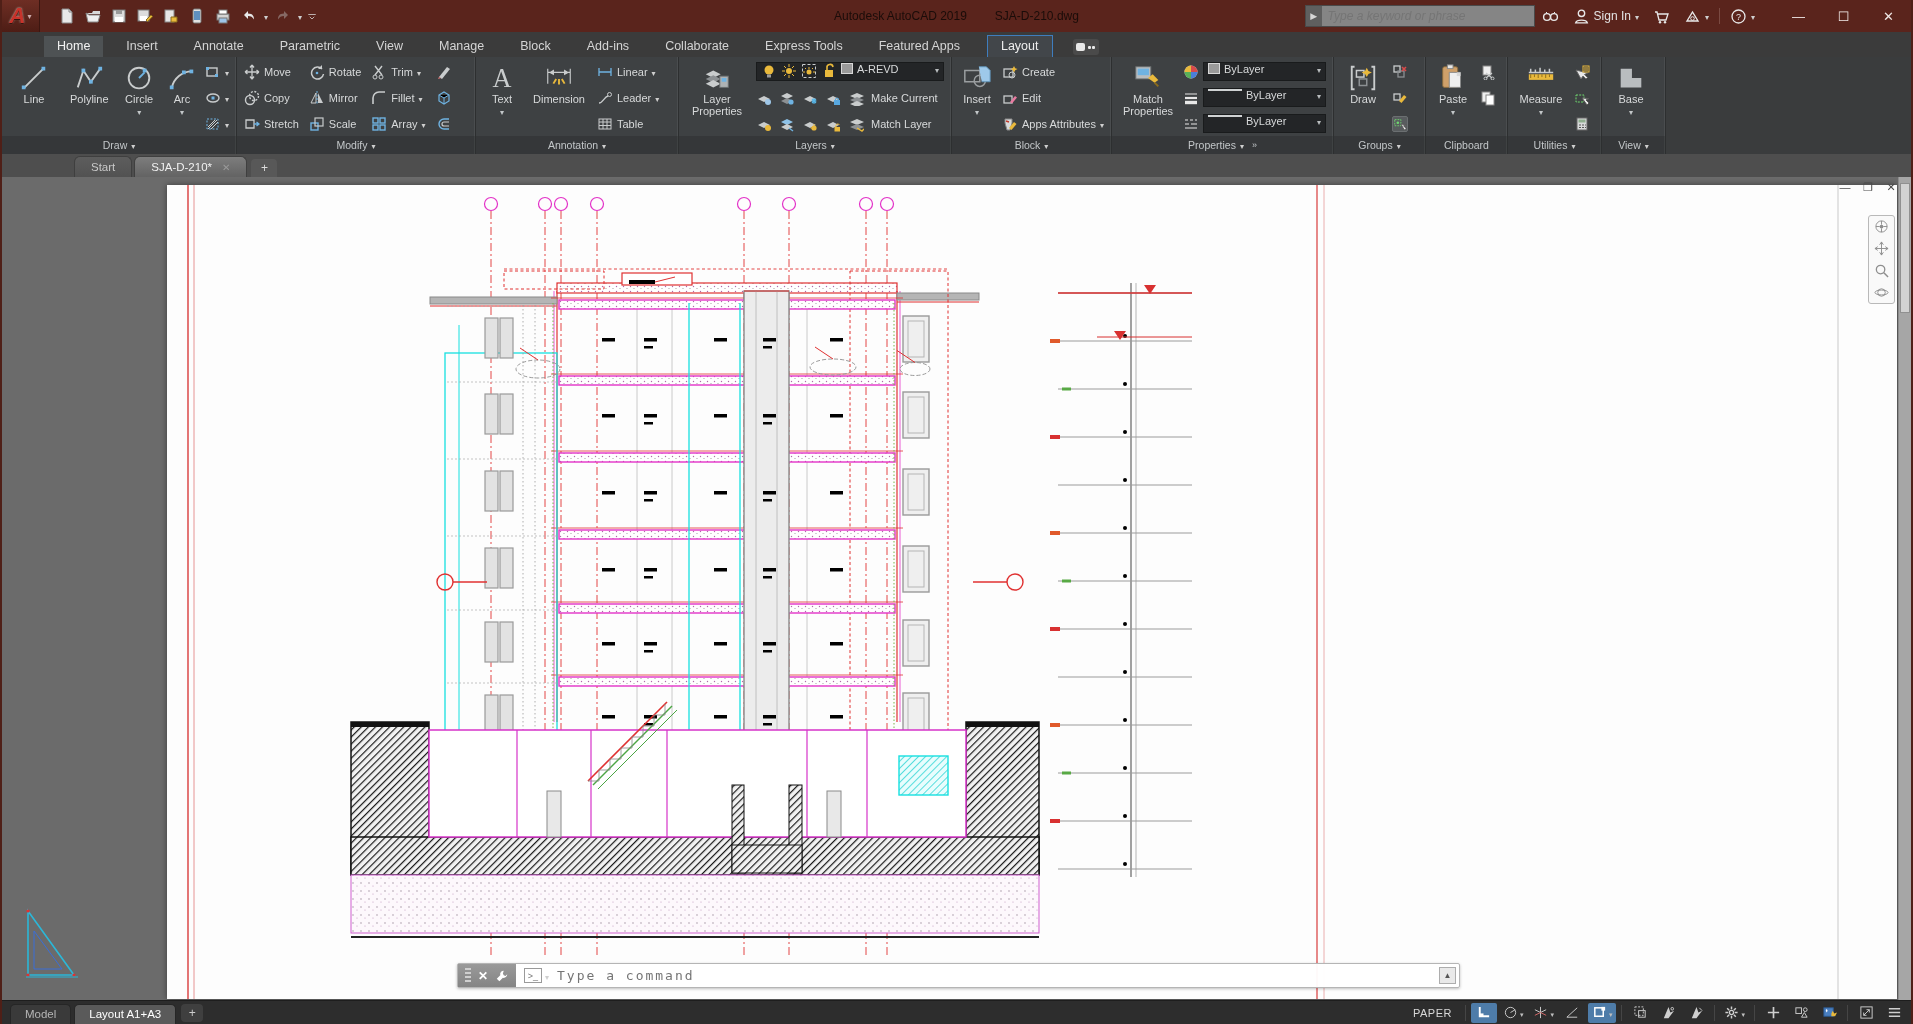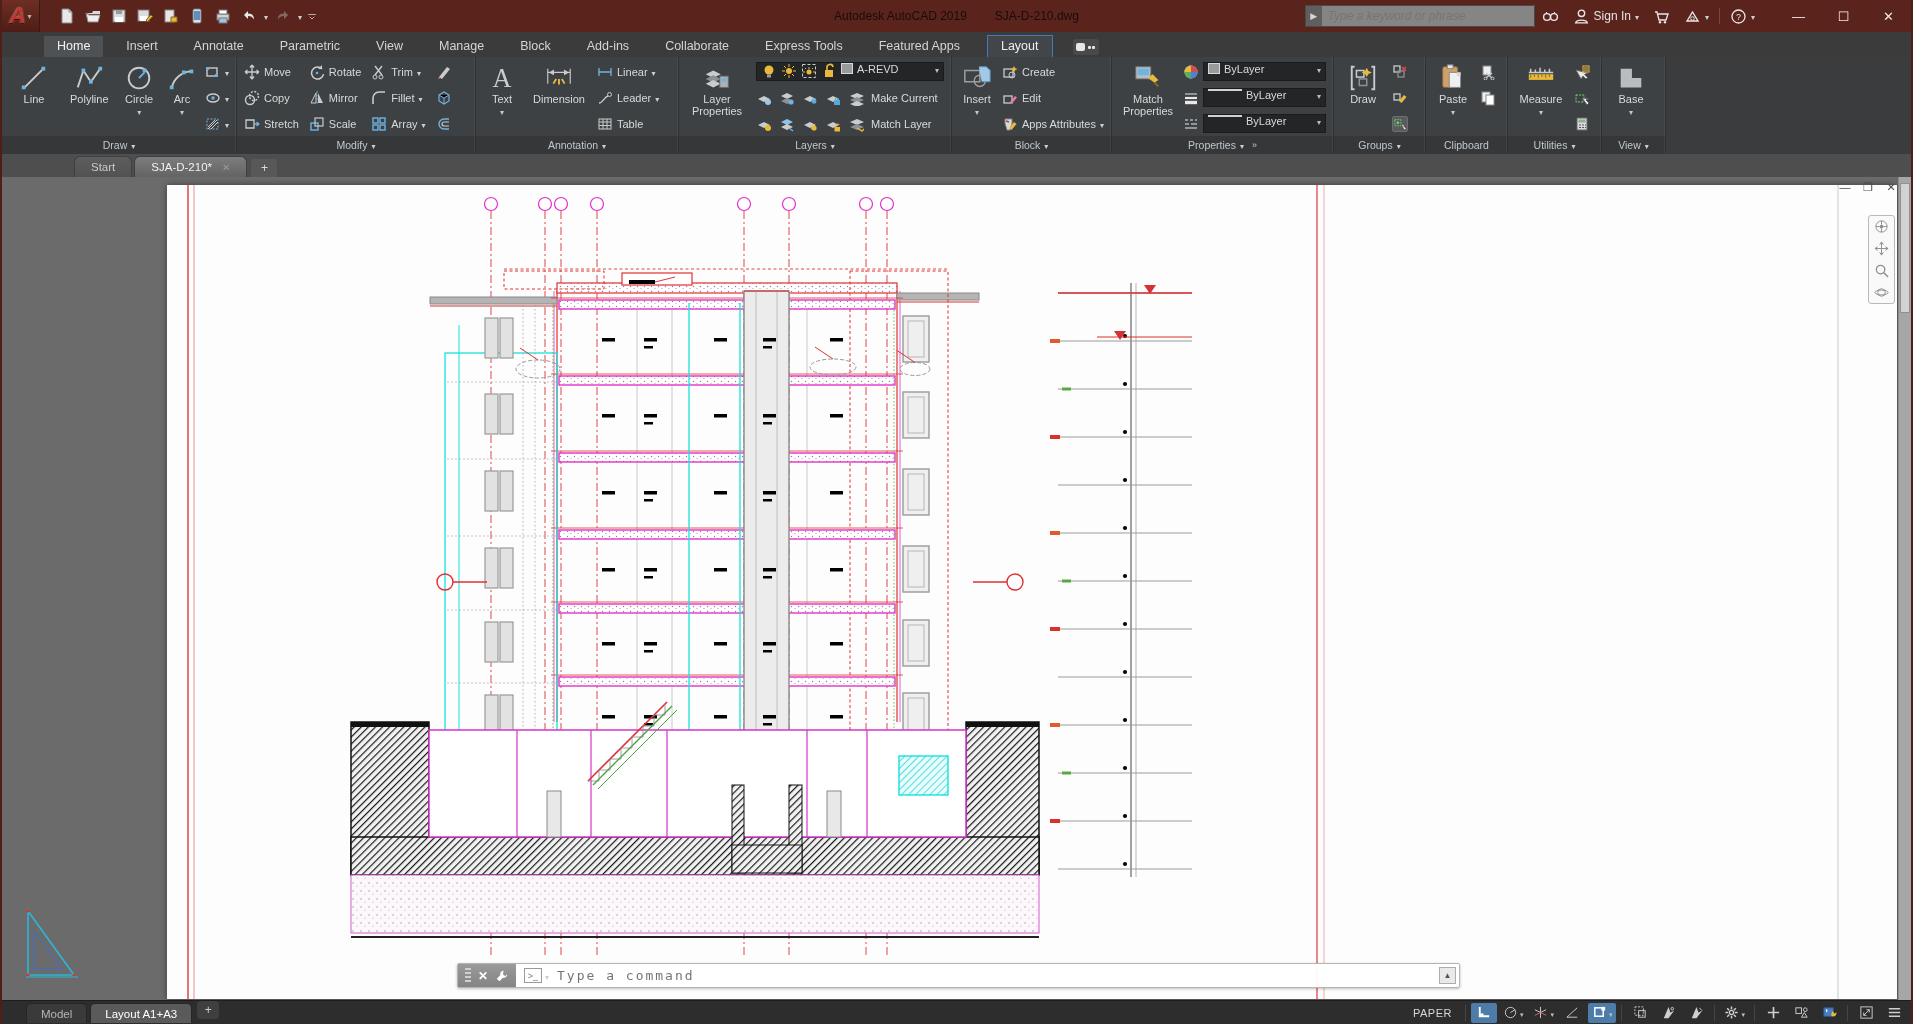--- a/index.html
+++ b/index.html
@@ -89,21 +89,21 @@
   .cmdgrip .gx { font-size:12px; font-weight:bold; }
   .cmdgrip svg { width:14px; height:14px; }
   .cmdprompt { display:flex; align-items:center; gap:3px; padding:0 8px; color:#8a8a8a; }
   .cmdprompt .pic { border:1px solid #9a9a9a; width:18px; height:15px; font-size:9px; display:flex; align-items:center; justify-content:center; color:#777; }
   .cmdinput { flex:1; border:0; outline:none; font-family:"DejaVu Sans Mono", monospace; font-size:13px; color:#9a9a9a; background:transparent; letter-spacing:2px;}
   .cmdup { width:17px; margin:3px; background:#e9e9e9; border:1px solid #adadad; display:flex; align-items:center; justify-content:center; font-size:8px; color:#555; }
   .cmdup::after{content:"▲";}
 
   
   .statusbar { height:24px; background:#2d2d2d; display:flex; align-items:center; flex:0 0 auto; border-top:1px solid #1d1d1d; }
-  .ltabs { display:flex; align-items:flex-start; height:100%; padding-left:24px; }
+  .ltabs { display:flex; align-items:center; height:100%; padding-left:8px; }
   .ltab { height:20px; margin-top:2px; padding:0 14px; display:flex; align-items:center; color:#b5b5b5; font-size:11.5px;
     background:#3a3a3a; border-radius:5px 5px 0 0; border:1px solid #262626; border-bottom:none; margin-right:3px;}
   .ltab.active { background:#5a5a5a; color:#fff; font-weight:normal; }
   .lplus { width:22px; height:18px; border-radius:4px; background:#3f3f3f; color:#ccc; display:flex; align-items:center; justify-content:center; margin-left:2px;}
   .lplus::after{content:"+";}
   .stright { margin-left:auto; display:flex; align-items:center; height:100%; padding-right:4px; gap:2px; }
   .sbtn { min-width:26px; height:20px; padding:0 4px; display:flex; align-items:center; justify-content:center; gap:2px; color:#cfcfcf; border-radius:2px; }
   .sbtn svg { width:15px; height:15px; }
   .sbtn.on { background:#4e7ca9; color:#fff; }
   .sbtn .scaret::after{content:"▾"; font-size:7px; color:#bfbfbf;}

